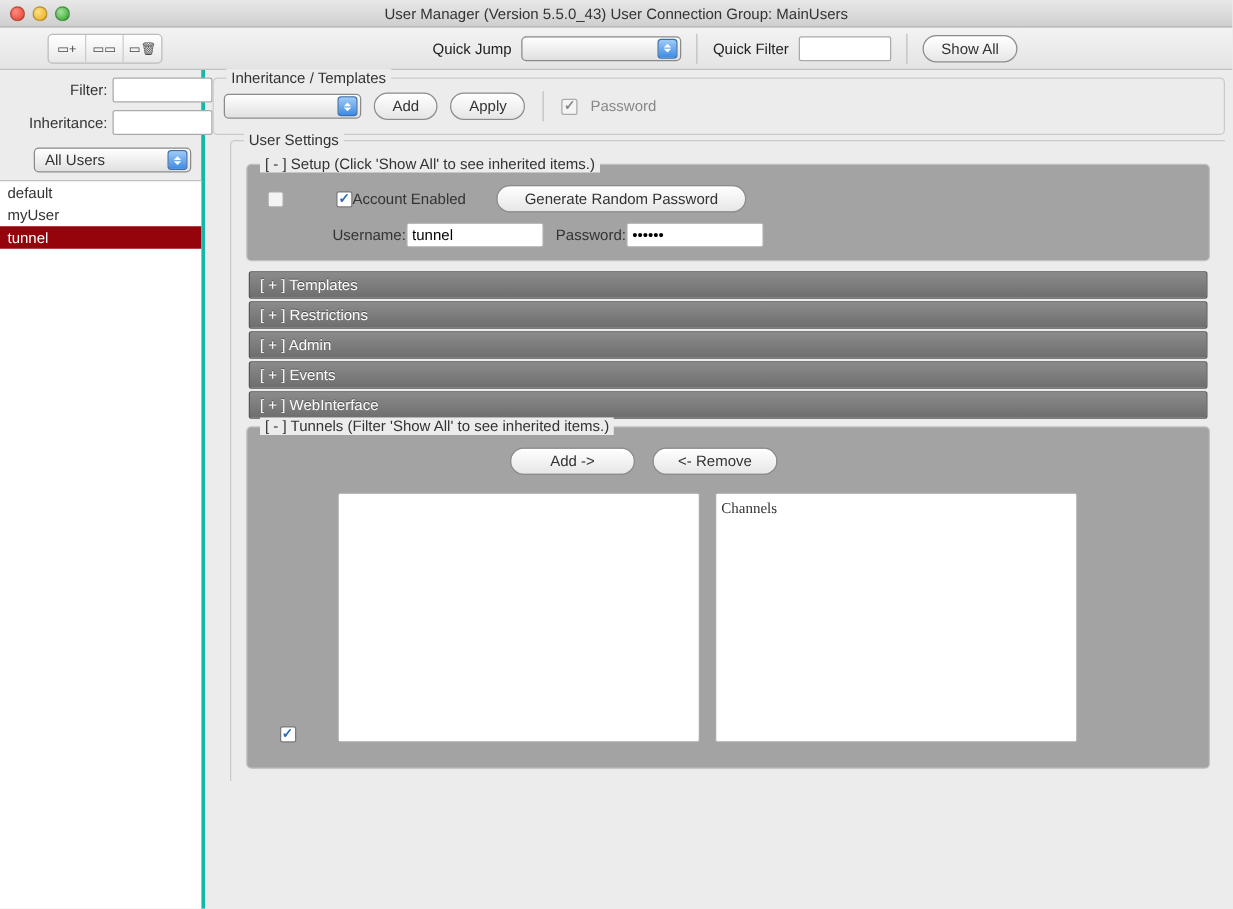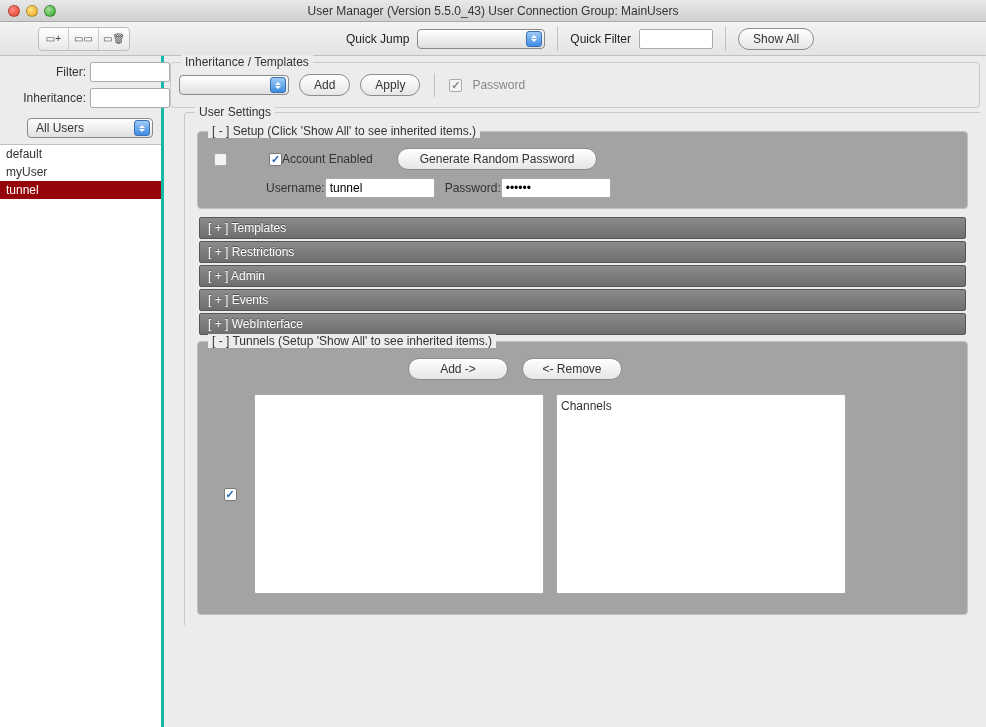--- a/index.html
+++ b/index.html
@@ -153,22 +153,23 @@
   border: 1px solid #555;
   border-radius: 2px;
   height: 22px;
   display: flex; align-items: center;
   padding: 0 8px;
   color: #fff; font-size: 12px;
   text-shadow: 0 -1px 0 rgba(0,0,0,0.4);
 }
 
 .tunnels-content {
-  display: flex; align-items: center; gap: 8px;
+  display: flex; align-items: flex-end; gap: 24px;
   padding: 6px 6px;
+  font-family: Liberation Serif, serif;
 }
 .tunnels-content .leftcb-col { display: flex; align-items: center; width: 32px; justify-content: center; }
 .listbox {
   background: #fff; border: 1px solid #aaa; border-radius: 2px;
   width: 290px; height: 200px; padding: 4px; font-size: 12px;
 }
 .btn-col { display: flex; flex-direction: column; gap: 0; align-items: center; justify-content: flex-start; padding-top: 0; flex-direction: row; gap: 14px; margin-bottom: 8px; margin-left: 200px; }
 .tunnels-area { display: flex; flex-direction: column; flex: 1; }
 .list-row { display: flex; gap: 12px; }
 .defaults-label { color: #888; }
@@ -267,21 +268,21 @@
         </div>
       </div>
 
       <div class="collapsed-bar">[ + ] Templates</div>
       <div class="collapsed-bar">[ + ] Restrictions</div>
       <div class="collapsed-bar">[ + ] Admin</div>
       <div class="collapsed-bar">[ + ] Events</div>
       <div class="collapsed-bar">[ + ] WebInterface</div>
 
       <div class="subbox" style="padding-bottom:14px;">
-        <div class="legend">[ - ] Tunnels (Setup 'Show All' to see inherited items.)</div>
+        <div class="legend">[ - ] Tunnels (Filter 'Show All' to see inherited items.)</div>
         <div class="tunnels-area">
           <div class="btn-col">
             <div class="aqua-button" style="width:100px;">Add -&gt;</div>
             <div class="aqua-button" style="width:100px;">&lt;- Remove</div>
           </div>
           <div class="tunnels-content">
             <div class="leftcb-col">
               <span class="cb checked"></span>
             </div>
             <div class="list-row">

